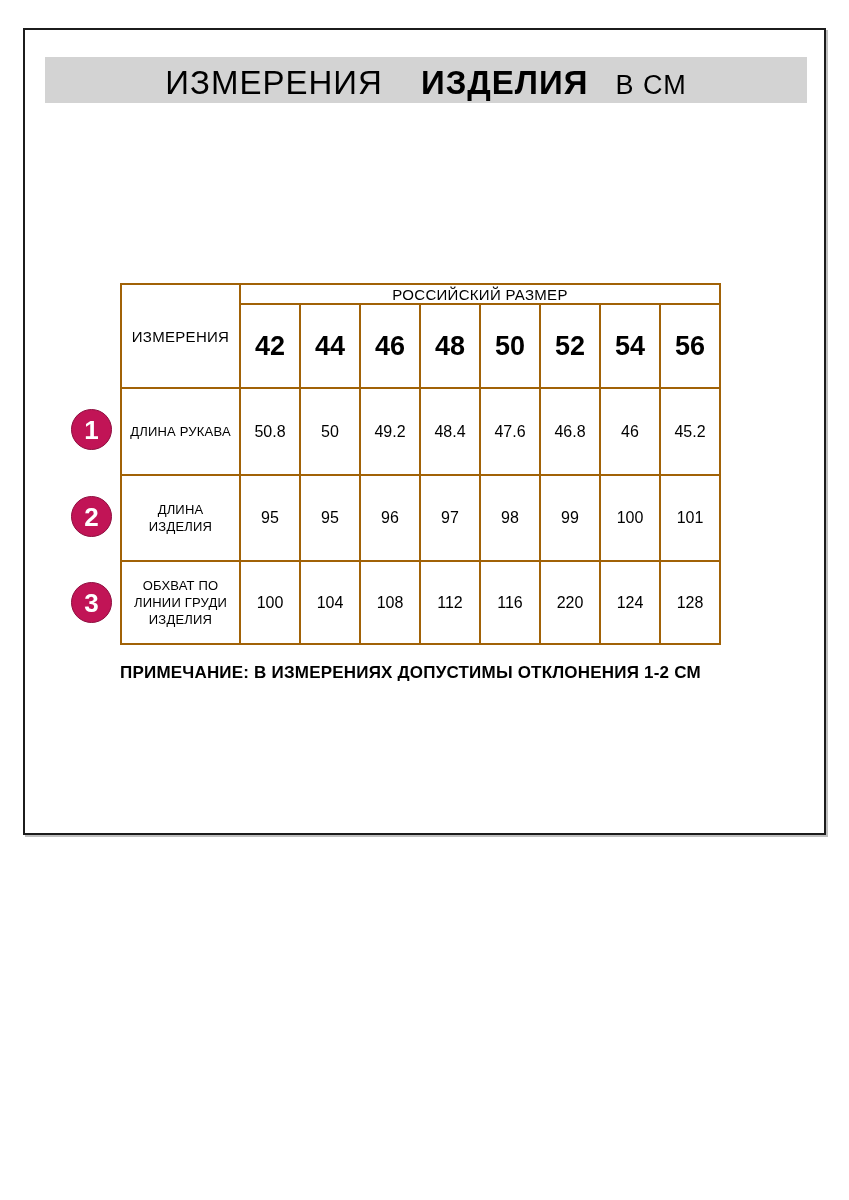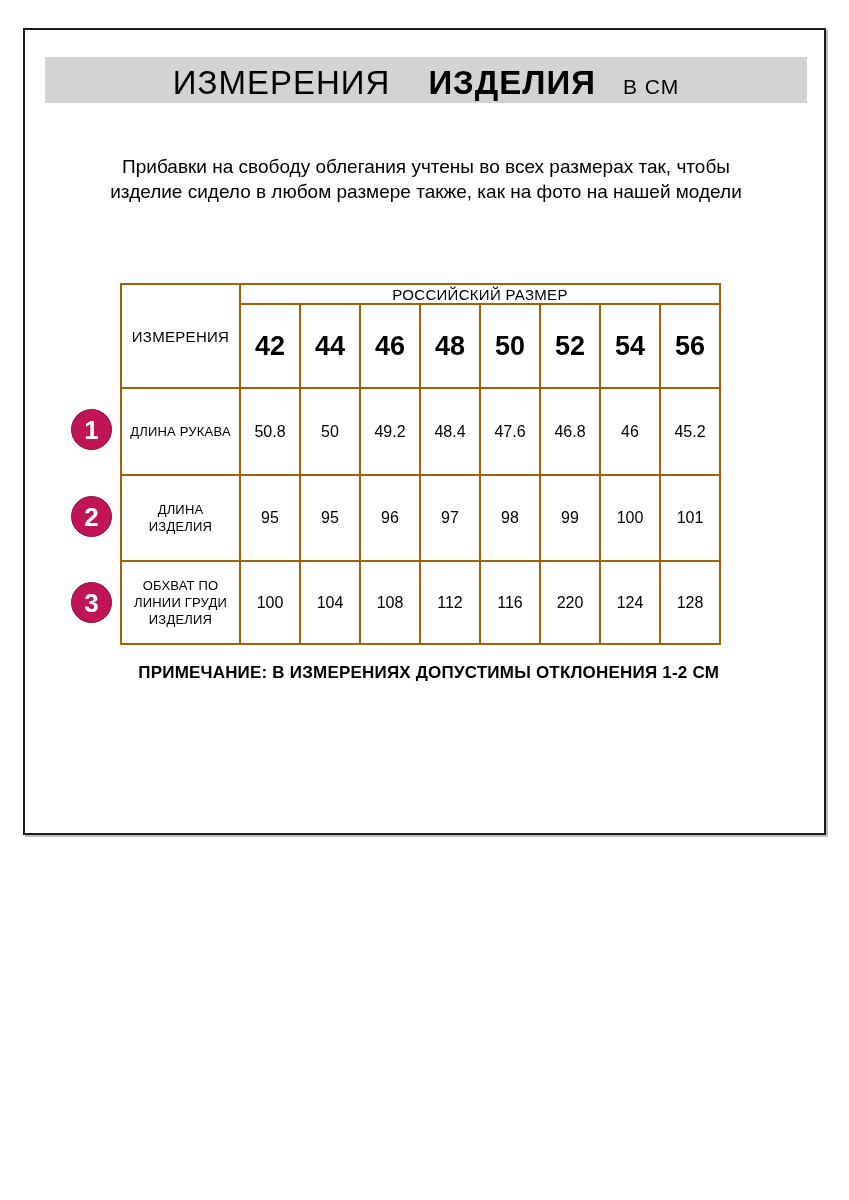--- a/index.html
+++ b/index.html
@@ -33,21 +33,21 @@
     font-weight: 400;
     letter-spacing: 1px;
   }
   .title-emphasis {
     font-size: 33px;
     font-weight: 700;
     letter-spacing: 1px;
     margin-left: 38px;
   }
   .title-unit {
-    font-size: 21px;
+    font-size: 27px;
     font-weight: 400;
     letter-spacing: 1px;
     margin-left: 27px;
   }
   .product-code {
     position: absolute;
     left: 0; top: 95px;
     width: 100%;
     text-align: center;
     font-size: 25px;
@@ -105,39 +105,38 @@
     justify-content: center;
     line-height: 1;
   }
   .marker-1 { top: 379px; }
   .marker-2 { top: 466px; }
   .marker-3 { top: 552px; }
   .note {
     position: absolute;
     left: 95px; top: 633px;
     width: 599px;
-    text-align: right;
+    text-align: left;
     font-size: 17px;
     font-weight: 700;
     letter-spacing: 0.2px;
   }
 </style>
 </head>
 <body>
 
 <div class="page">
 
   <div class="title-band">
     <span class="title-main">ИЗМЕРЕНИЯ</span>
     <span class="title-emphasis">ИЗДЕЛИЯ</span>
     <span class="title-unit">В СМ</span>
   </div>
 
 
-  <div class="description">Прибавки на свободу облегания учтены во всех размерах так, чтобы изделие сидело в любом размере также, как на фото на нашей модели</div>
 
   <table class="size-table">
     <colgroup>
       <col style="width:119px">
       <col style="width:60px">
         <col style="width:60px">
         <col style="width:60px">
         <col style="width:60px">
       <col style="width:60px">
         <col style="width:60px">

